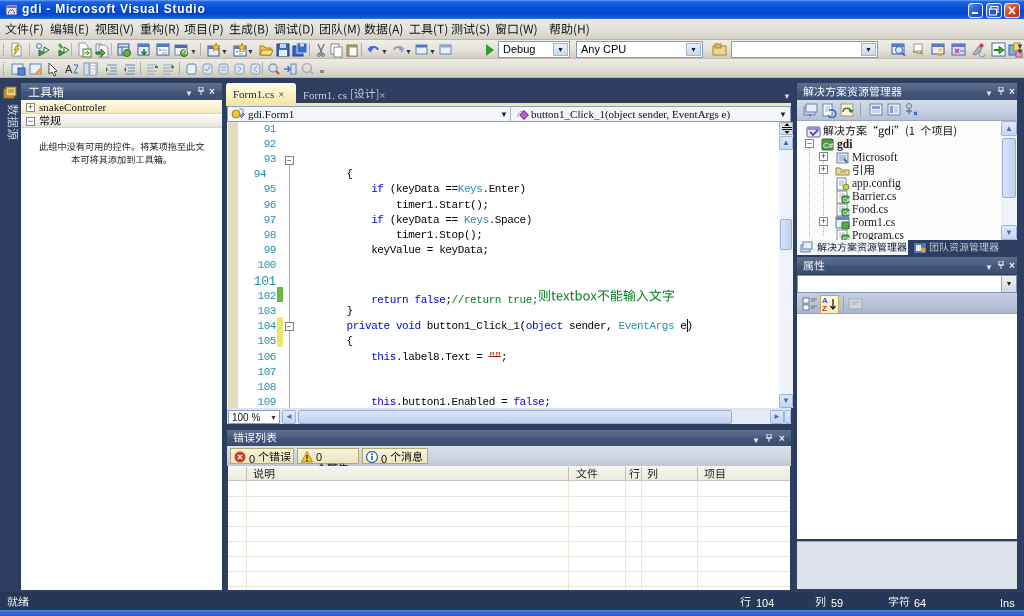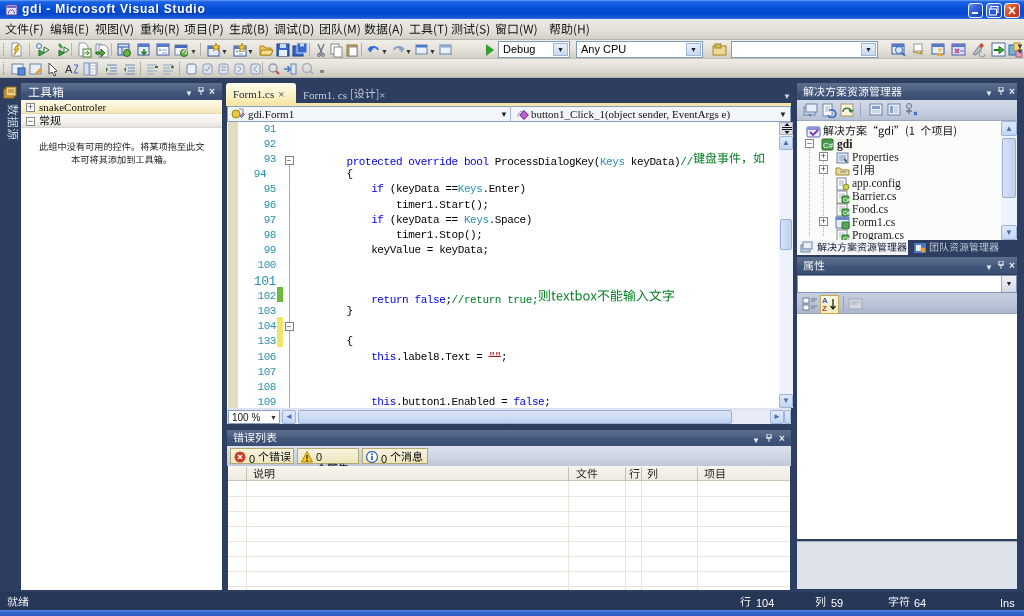--- a/index.html
+++ b/index.html
@@ -553,36 +553,26 @@
     <div class="ab mono" style="left:244px;top:182.3px;width:32px;text-align:right;color:#2b91af;font-size:11px">95</div>
     <div class="ab mono" style="left:244px;top:197.5px;width:32px;text-align:right;color:#2b91af;font-size:11px">96</div>
     <div class="ab mono" style="left:244px;top:212.7px;width:32px;text-align:right;color:#2b91af;font-size:11px">97</div>
     <div class="ab mono" style="left:244px;top:227.9px;width:32px;text-align:right;color:#2b91af;font-size:11px">98</div>
     <div class="ab mono" style="left:244px;top:243.1px;width:32px;text-align:right;color:#2b91af;font-size:11px">99</div>
     <div class="ab mono" style="left:244px;top:258.3px;width:32px;text-align:right;color:#2b91af;font-size:11px">100</div>
     <div class="ab mono" style="left:244px;top:273.5px;width:32px;text-align:right;color:#2b91af;font-size:13px">101</div>
     <div class="ab mono" style="left:244px;top:288.7px;width:32px;text-align:right;color:#2b91af;font-size:11px">102</div>
     <div class="ab mono" style="left:244px;top:303.9px;width:32px;text-align:right;color:#2b91af;font-size:11px">103</div>
     <div class="ab mono" style="left:244px;top:319.1px;width:32px;text-align:right;color:#2b91af;font-size:11px">104</div>
-    <div class="ab mono" style="left:244px;top:334.3px;width:32px;text-align:right;color:#2b91af;font-size:11px">133</div>
+    <div class="ab mono" style="left:244px;top:334.3px;width:32px;text-align:right;color:#2b91af;font-size:11px">105</div>
     <div class="ab mono" style="left:244px;top:349.5px;width:32px;text-align:right;color:#2b91af;font-size:11px">106</div>
     <div class="ab mono" style="left:244px;top:364.7px;width:32px;text-align:right;color:#2b91af;font-size:11px">107</div>
     <div class="ab mono" style="left:244px;top:379.9px;width:32px;text-align:right;color:#2b91af;font-size:11px">108</div>
     <div class="ab mono" style="left:244px;top:395.1px;width:32px;text-align:right;color:#2b91af;font-size:11px">109</div>
 <div class="ab" style="left:297.0px;top:122px;width:482.0px;height:286px;overflow:hidden">
-      <div class="ab mono" style="left:0;top:29.9px;color:#000">        <k>protected</k> <k>override</k> <k>bool</k> ProcessDialogKey(<t>Keys</t> keyData)<c>//</c><svg style="display:inline-block;vertical-align:-2.5px" width="72.0" height="15.2" viewBox="0 0 72.0 15.2" fill="#007d20">
-          <g transform="translate(0,10.6) scale(0.012000,-0.012000)">
-            <use href="#c952e" x="0"></use>
-            <use href="#c76d8" x="1000"></use>
-            <use href="#c4e8b" x="2000"></use>
-            <use href="#c4ef6" x="3000"></use>
-            <use href="#cff0c" x="4000"></use>
-            <use href="#c5982" x="5000"></use>
-          </g>
-        </svg><c></c></div>
       <div class="ab mono" style="left:0;top:45.1px;color:#000">        {</div>
       <div class="ab mono" style="left:0;top:60.3px;color:#000">            <k>if</k> (keyData ==<t>Keys</t>.Enter)</div>
       <div class="ab mono" style="left:0;top:75.5px;color:#000">                timer1.Start();</div>
       <div class="ab mono" style="left:0;top:90.7px;color:#000">            <k>if</k> (keyData == <t>Keys</t>.Space)</div>
       <div class="ab mono" style="left:0;top:105.9px;color:#000">                timer1.Stop();</div>
       <div class="ab mono" style="left:0;top:121.1px;color:#000">            keyValue = keyData;</div>
       <div class="ab mono" style="left:0;top:166.7px;color:#000">            <k>return</k> <k>false</k>;<c>//return true;</c><svg style="display:inline-block;vertical-align:-3px" width="136.9" height="16.5" viewBox="0 0 136.9 16.5" fill="#007d20">
           <g transform="translate(0,11.4) scale(0.013000,-0.013000)">
             <use href="#c5219" x="0"></use>
             <use href="#c74" x="1000"></use>
@@ -594,20 +584,21 @@
             <use href="#c78" x="4030"></use>
             <use href="#c4e0d" x="4528"></use>
             <use href="#c80fd" x="5528"></use>
             <use href="#c8f93" x="6528"></use>
             <use href="#c5165" x="7528"></use>
             <use href="#c6587" x="8528"></use>
             <use href="#c5b57" x="9528"></use>
           </g>
         </svg><c></c></div>
       <div class="ab mono" style="left:0;top:181.9px;color:#000">        }</div>
+      <div class="ab mono" style="left:0;top:197.1px;color:#000">        <k>private</k> <k>void</k> button1_Click_1(<k>object</k> sender, <t>EventArgs</t> e<i class="caret"></i>)</div>
       <div class="ab mono" style="left:0;top:212.3px;color:#000">        {</div>
       <div class="ab mono" style="left:0;top:227.5px;color:#000">            <k>this</k>.label8.Text = <s>""</s>;</div>
       <div class="ab mono" style="left:0;top:273.1px;color:#000">            <k>this</k>.button1.Enabled = <k>false</k>;</div>
     </div>
 <div style="position:absolute;left:277px;top:287px;width:6px;height:15px;background:#6fb83f">
 </div>
 <div style="position:absolute;left:277px;top:317px;width:6px;height:30px;background:#ede66a">
 </div>
 <div style="position:absolute;left:289px;top:160px;width:1px;height:248px;background:#aaa">
 </div>
@@ -853,21 +844,21 @@
       <rect x="2" y="2" width="11" height="11" rx="1" fill="#4a9a48" stroke="#2a6a28"></rect>
       <text x="3" y="11" font-size="8" fill="#fff" font-family="Liberation Sans">C#</text>
     </svg>
 <div class="ab" style="left:837px;top:138px;background:#f2f1e6;font-size:11.5px;font-family:'Liberation Serif',serif;font-weight:bold;color:#1a1a1a">gdi</div>
 <div class="ab" style="left:819px;top:152px;width:9px;height:9px;background:#fff;border:1px solid #888;font-size:9px;line-height:7px;text-align:center;color:#333">+</div>
 <svg class="ab" style="left:835px;top:150px" width="15" height="15">
       <rect x="2" y="3" width="11" height="10" fill="#dce4f0" stroke="#6a84a8"></rect>
       <path d="M4 6 L11 6 M4 8 L11 8 M4 10 L8 10" stroke="#8aa0c0"></path>
       <path d="M9 9 l3 3" stroke="#486888" stroke-width="2"></path>
     </svg>
-<div class="ab" style="left:852px;top:151px;font-size:11.5px;font-family:'Liberation Serif',serif;font-weight:normal;color:#1a1a1a">Properties</div>
+<div class="ab" style="left:852px;top:151px;font-size:11.5px;font-family:'Liberation Serif',serif;font-weight:normal;color:#1a1a1a">Microsoft</div>
 <div class="ab" style="left:819px;top:165px;width:9px;height:9px;background:#fff;border:1px solid #888;font-size:9px;line-height:7px;text-align:center;color:#333">+</div>
 <svg class="ab" style="left:835px;top:163px" width="15" height="15">
       <path d="M1 12 L1 5 L5 5 L6.5 7 L14 7 L14 12 Z" fill="#e8d8a0" stroke="#a08830"></path>
       <path d="M5 9 h6" stroke="#888"></path>
     </svg>
 <div class="ab" style="left:852px;top:164px">
       <svg width="23.0" height="14.6" viewBox="0 0 23.0 14.6" fill="#1a1a1a">
         <g transform="translate(0,10.1) scale(0.011500,-0.011500)">
           <use href="#c5f15" x="0"></use>
           <use href="#c7528" x="1000"></use>

